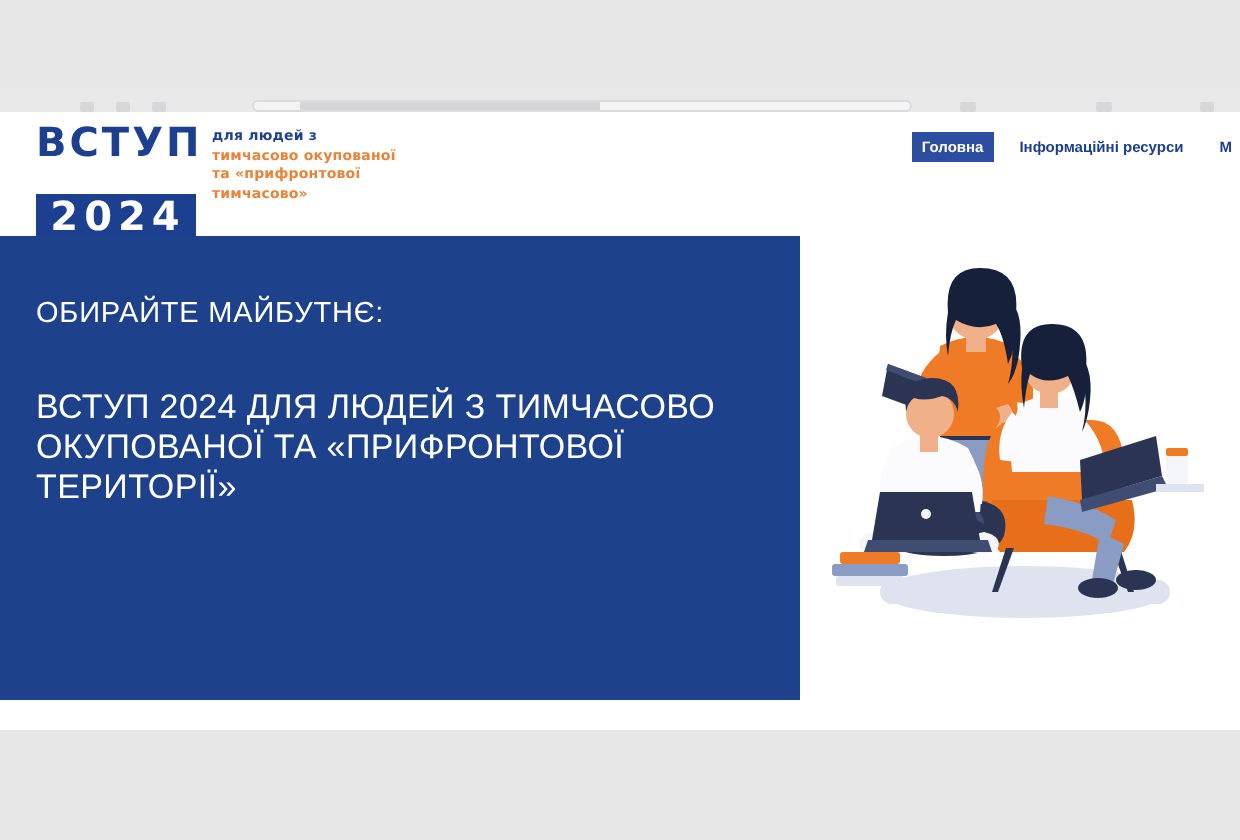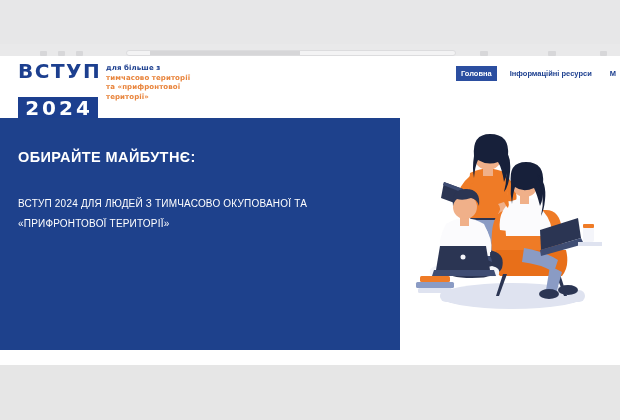--- a/index.html
+++ b/index.html
@@ -182,31 +182,31 @@
     width: 400px;
     height: 232px;
     background: #1e418c;
   }
   .hero-eyebrow {
     position: absolute;
     left: 18px;
     top: 30px;
     color: #ffffff;
     font-size: 14.5px;
-    font-weight: bold;
+    font-weight: normal;
     letter-spacing: .4px;
     line-height: 18px;
   }
   .hero-title {
     position: absolute;
     left: 18px;
     top: 76px;
     width: 350px;
     color: #ffffff;
-    font-size: 10px;
+    font-size: 17px;
     font-weight: normal;
     letter-spacing: .2px;
     line-height: 20px;
   }
 
   .hero-art {
     position: absolute;
     left: 400px;
     top: 0;
     width: 220px;
@@ -279,24 +279,24 @@
   <div class="viewport">
 
     <div class="site-header">
 
       <div class="brand">
         <div class="brand-mark">
           <div class="brand-vstup">ВСТУП</div>
           <div class="brand-year">2024</div>
         </div>
         <div class="brand-tagline">
-          <div class="tag-l1">для більше з</div>
-          <div class="tag-l2">тимчасово території</div>
+          <div class="tag-l1">для людей з</div>
+          <div class="tag-l2">тимчасово окупованої</div>
           <div class="tag-l3">та «прифронтової</div>
-          <div class="tag-l4">території»</div>
+          <div class="tag-l4">тимчасово»</div>
         </div>
       </div>
 
       <nav class="main-nav">
         <span class="nav-item active">Головна</span>
         <span class="nav-item">Інформаційні ресурси</span>
         <span class="nav-item clipped">М</span>
       </nav>
 
     </div>

